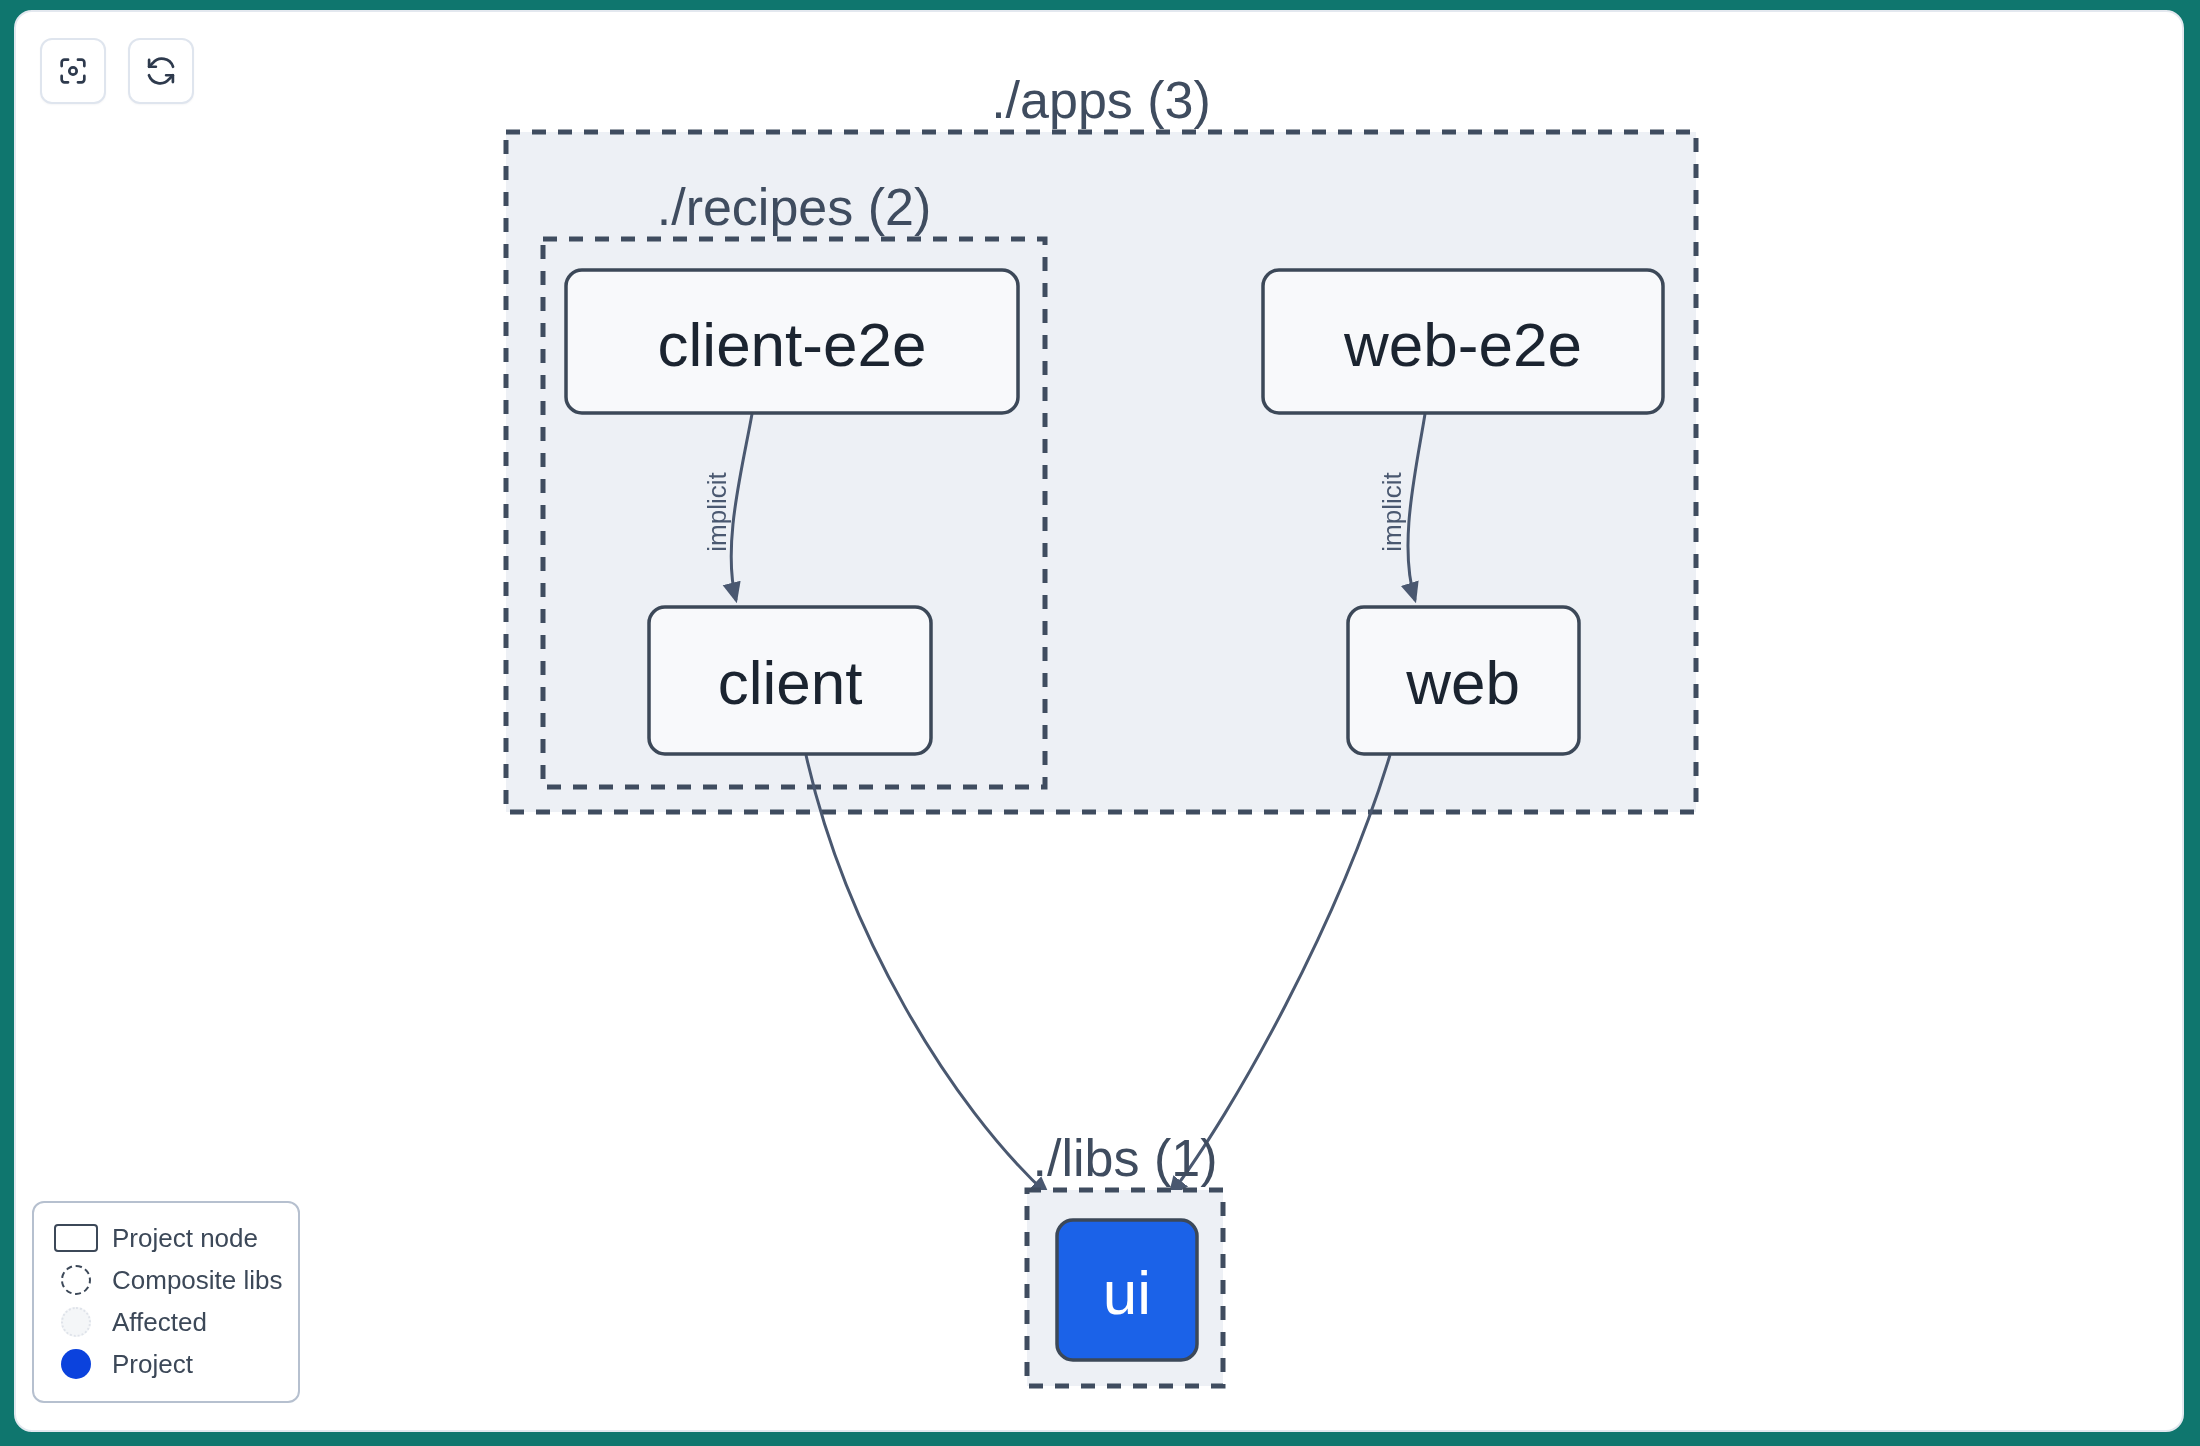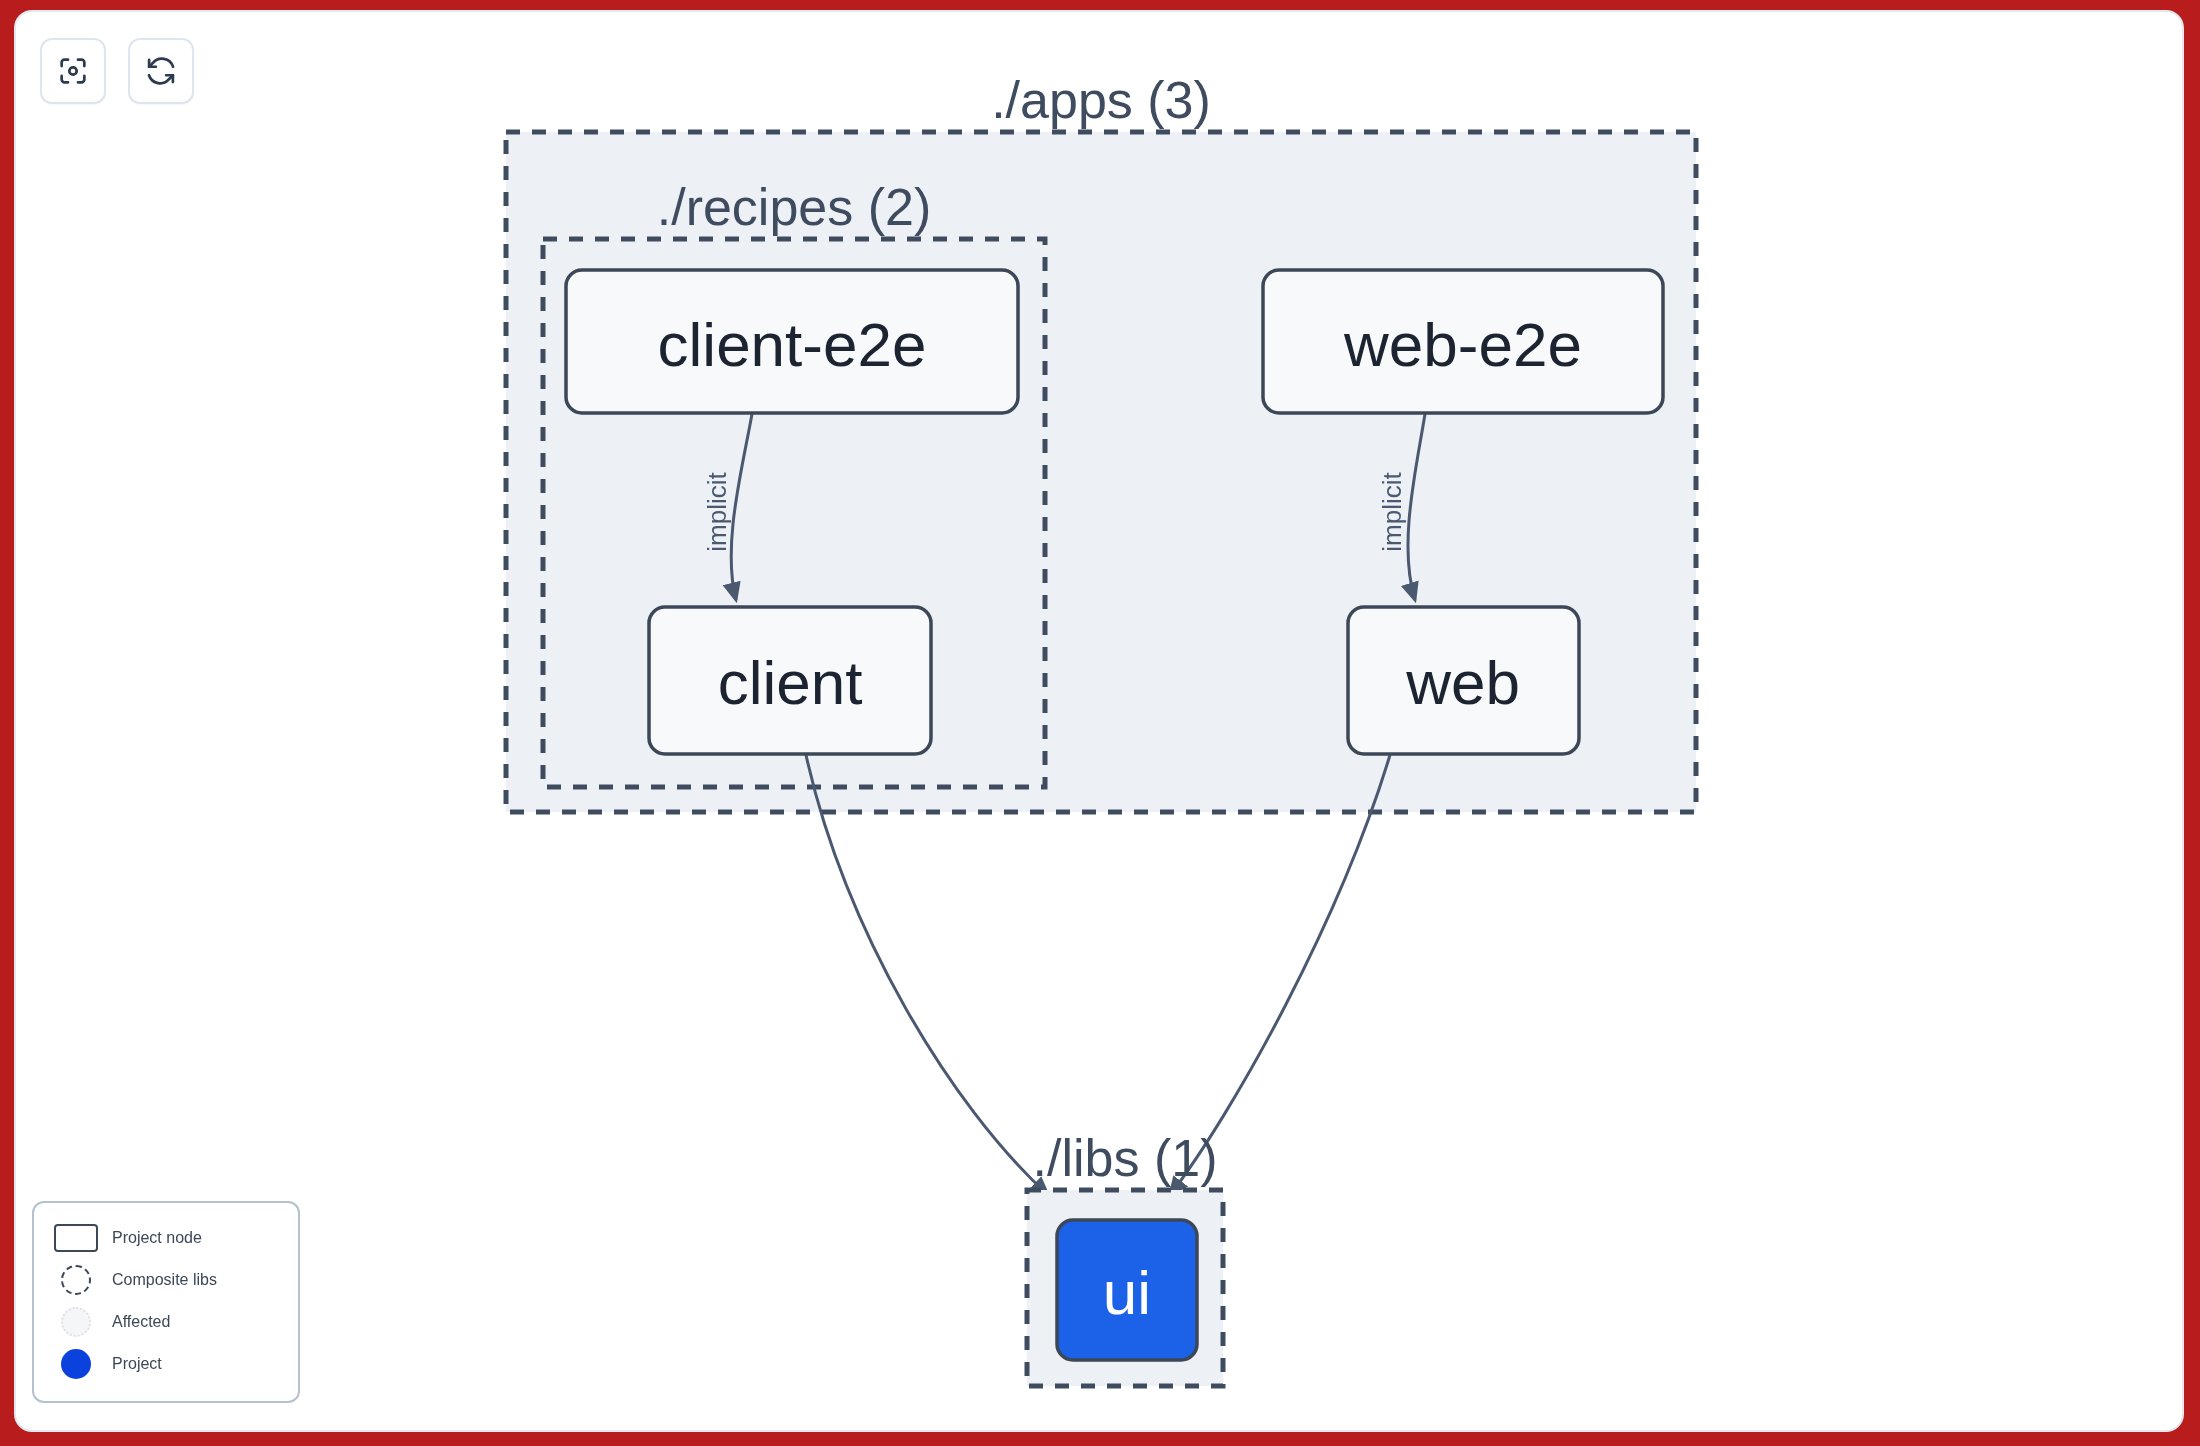--- a/index.html
+++ b/index.html
@@ -7,21 +7,21 @@
     padding: 0;
     background: #ffffff;
   }
   body {
     font-family: "Liberation Sans", sans-serif;
   }
   #root {
     position: relative;
     width: 2200px;
     height: 1446px;
-    background: #b91c1c;
+    background: #0f766e;
     overflow: hidden;
   }
   
   .canvas-frame {
     position: absolute;
     left: 14px;
     top: 10px;
     width: 2170px;
     height: 1422px;
     border: 2px solid #e3e8ef;
@@ -159,21 +159,21 @@
     box-sizing: border-box;
   }
   .sw-touched {
     width: 30px;
     height: 30px;
     border-radius: 50%;
     background: #0b42dd;
   }
   .legend-text {
     font-family: "Liberation Sans", sans-serif;
-    font-size: 16px;
+    font-size: 26px;
     color: #3c4858;
     white-space: nowrap;
   }
 </style>
 </head>
 <body>
 
 <div id="root">
   <div class="canvas-frame"></div>
 

